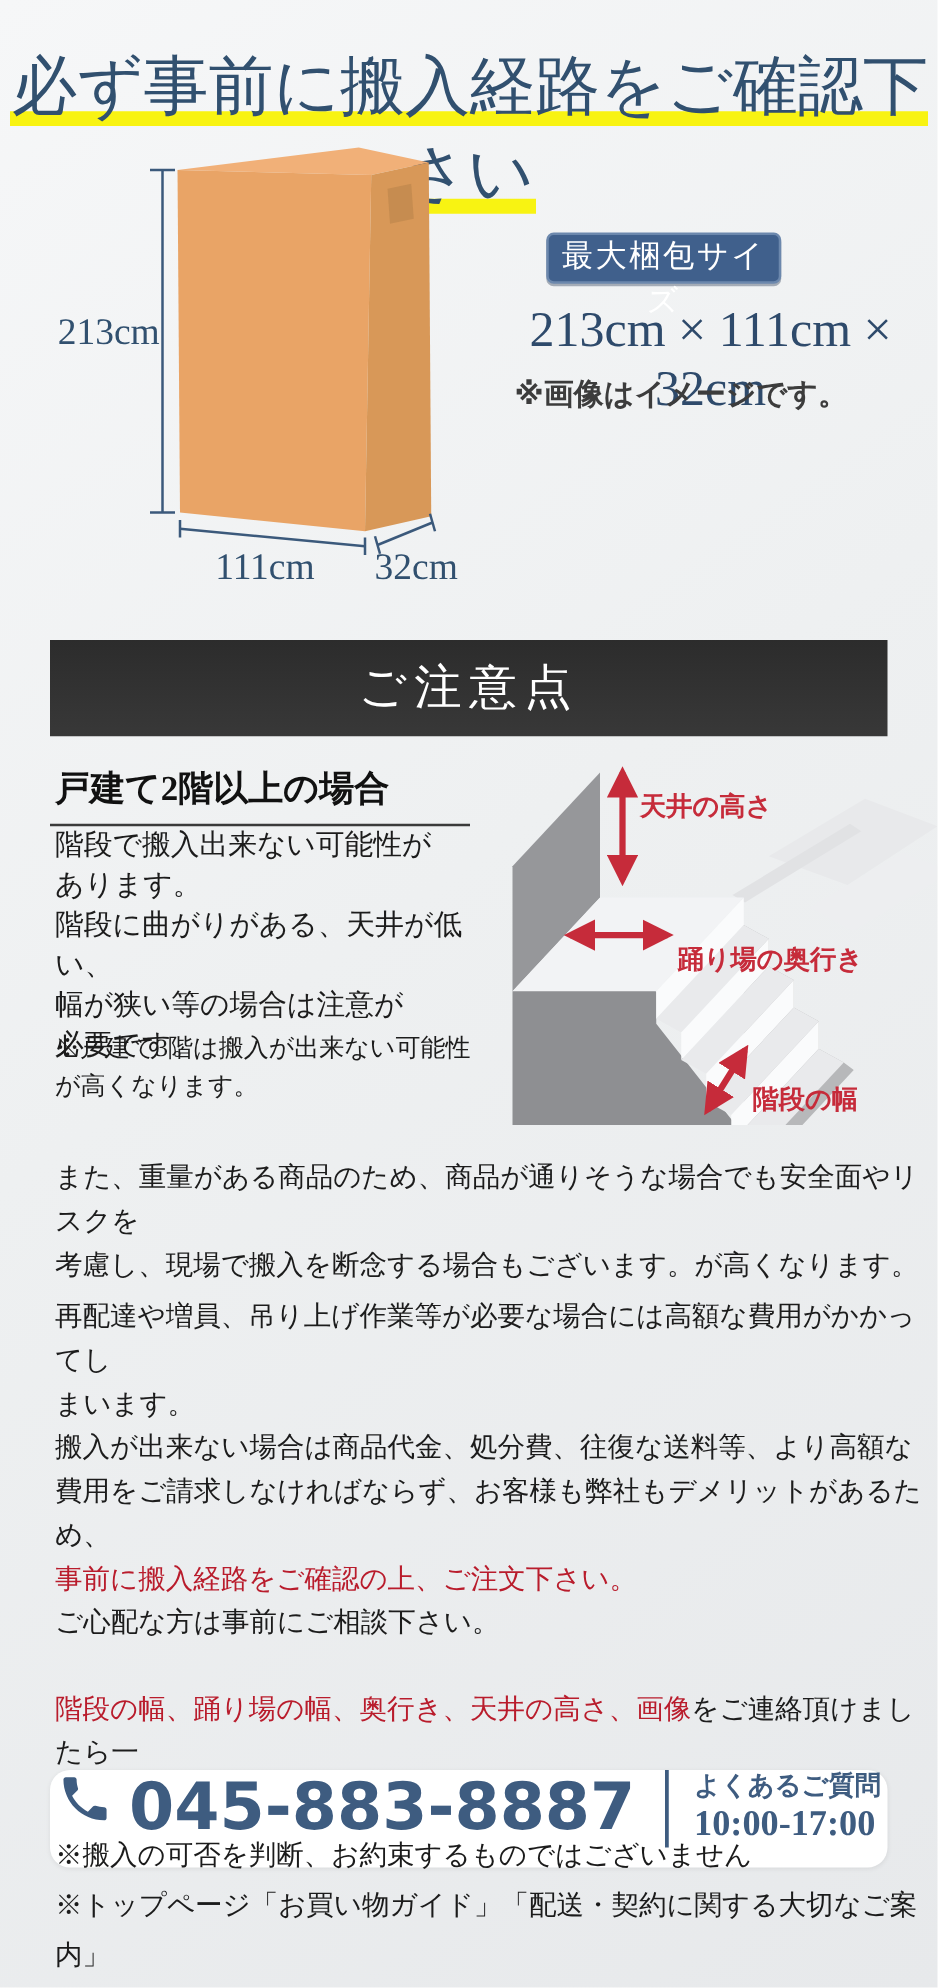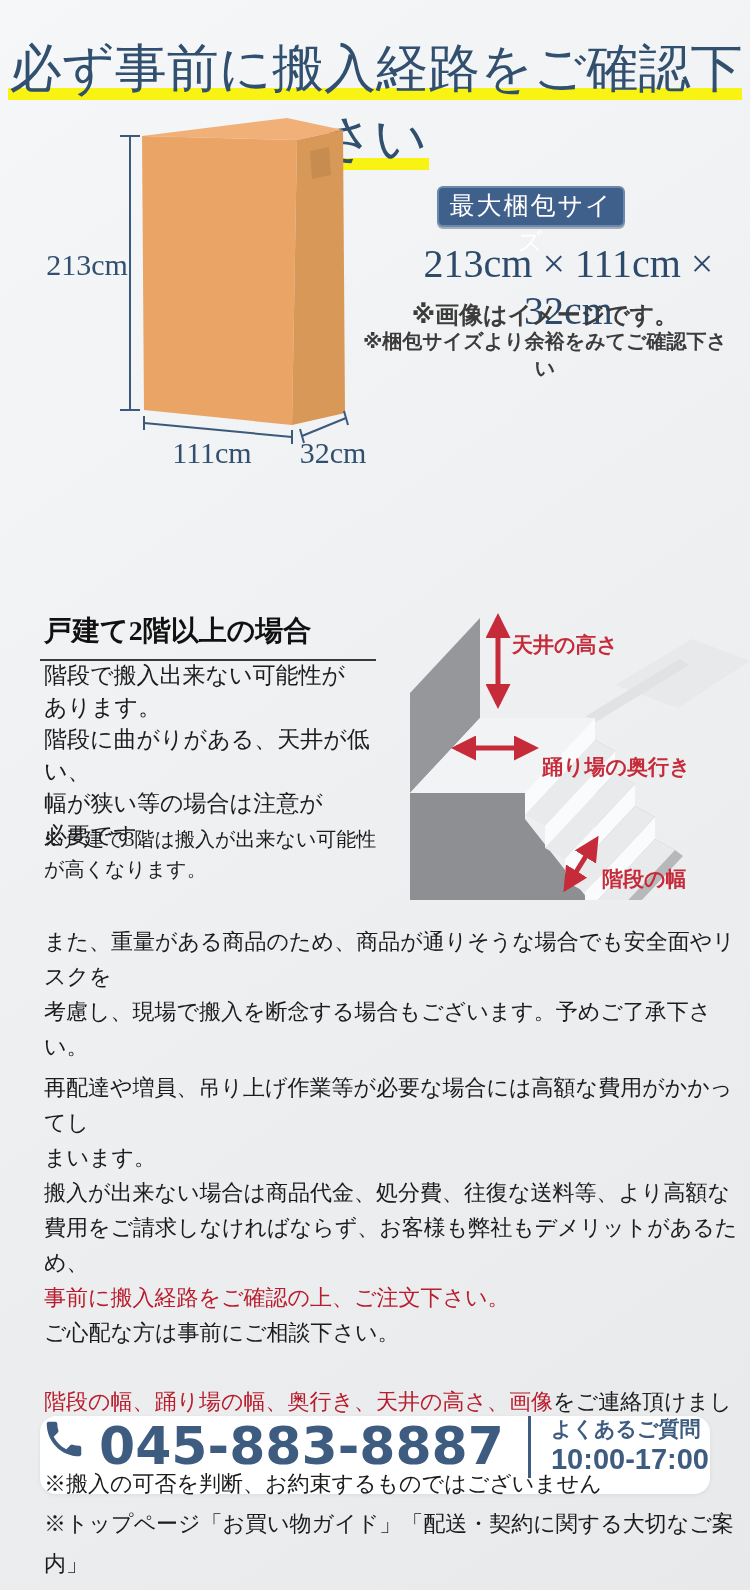--- a/index.html
+++ b/index.html
@@ -30,21 +30,21 @@
 
   .paras{left:44px;top:924px;width:694px;font-size:22px;line-height:35px;color:#1c1c1c;}
   .spacer6{height:6px;} .spacer34{height:34px;}
 
   .phone-card{left:40px;top:1416px;width:670px;height:78px;background:#ffffff;border-radius:16px;
     box-shadow:0 1px 4px rgba(0,0,0,.07);display:flex;align-items:flex-start;justify-content:center;}
   .phone-num{font-family:"DejaVu Sans","Liberation Sans",sans-serif;font-weight:bold;font-size:52px;color:#3e5c80;margin-left:12px;letter-spacing:0;}
   .vdiv{width:3px;height:62px;background:#3e5c80;margin:0 20px 0 24px;}
   .hours{color:#3e5c80;font-family:"Liberation Sans","DejaVu Sans",sans-serif;font-weight:bold;}
   .hours .h1{font-size:21px;line-height:26px;}
-  .hours .h2{font-size:29px;line-height:34px;}
+  .hours .h2{font-size:29px;line-height:34px;font-family:Liberation Serif, serif;}
 
   .footer{left:44px;top:1464px;width:694px;font-size:22px;line-height:40px;color:#1b1b1b;}
 
   svg text.dim-label{font-family:"Liberation Serif","DejaVu Serif",serif;font-size:30px;fill:#31506f;}
   svg text.stair-label{font-family:"Liberation Sans","DejaVu Sans",sans-serif;font-size:21px;font-weight:600;fill:#c62b3a;}
 </style>
 </head>
 <body>
 
 <div class="page">
@@ -72,22 +72,22 @@
 
     <line x1="262" y1="331" x2="306" y2="313" stroke="#3b597b" stroke-width="2"></line>
     <line x1="260" y1="324" x2="264" y2="338" stroke="#3b597b" stroke-width="2"></line>
     <line x1="304" y1="306" x2="308" y2="320" stroke="#3b597b" stroke-width="2"></line>
     <text class="dim-label" x="293" y="358" text-anchor="middle">32cm</text>
   </svg>
 
   <div class="abs badge">最大梱包サイズ</div>
   <div class="abs dims">213cm × 111cm × 32cm</div>
   <div class="abs note1 sans">※画像はイメージです。</div>
-  <div class="abs note2 sans">※梱包サイズより余裕をみてご確認下さい</div>
 
+  <div class="abs banner">ご注意点</div>
 
   <div class="abs sec-heading">戸建て2階以上の場合</div>
   <div class="abs sec-body lines">階段で搬入出来ない可能性が
 あります。
 階段に曲がりがある、天井が低い、
 幅が狭い等の場合は注意が
 必要です。</div>
   <div class="abs sec-note lines">※戸建て3階は搬入が出来ない可能性
 が高くなります。</div>
 
@@ -123,21 +123,21 @@
     <line x1="66" y1="158" x2="144" y2="158" stroke="#c62b3a" stroke-width="5" marker-start="url(#ah)" marker-end="url(#ah)"></line>
     <line x1="176" y1="298" x2="206" y2="250" stroke="#c62b3a" stroke-width="5" marker-start="url(#ah)" marker-end="url(#ah)"></line>
 
     <text class="stair-label" x="122" y="62">天井の高さ</text>
     <text class="stair-label" x="152" y="184">踊り場の奥行き</text>
     <text class="stair-label" x="212" y="296">階段の幅</text>
   </svg>
 
   <div class="abs paras">
     <div class="lines">また、重量がある商品のため、商品が通りそうな場合でも安全面やリスクを
-考慮し、現場で搬入を断念する場合もございます。予めご了承下さい。</div>
+考慮し、現場で搬入を断念する場合もございます。が高くなります。</div>
     <div class="spacer6"></div>
     <div class="lines">再配達や増員、吊り上げ作業等が必要な場合には高額な費用がかかってし
 まいます。
 搬入が出来ない場合は商品代金、処分費、往復な送料等、より高額な
 費用をご請求しなければならず、お客様も弊社もデメリットがあるため、</div>
     <div class="red">事前に搬入経路をご確認の上、ご注文下さい。</div>
     <div>ご心配な方は事前にご相談下さい。</div>
     <div class="spacer34"></div>
     <div><span class="red">階段の幅、踊り場の幅、奥行き、天井の高さ、画像</span><span>をご連絡頂けましたら一</span></div>
     <div>緒に検討させて頂きます。</div>

